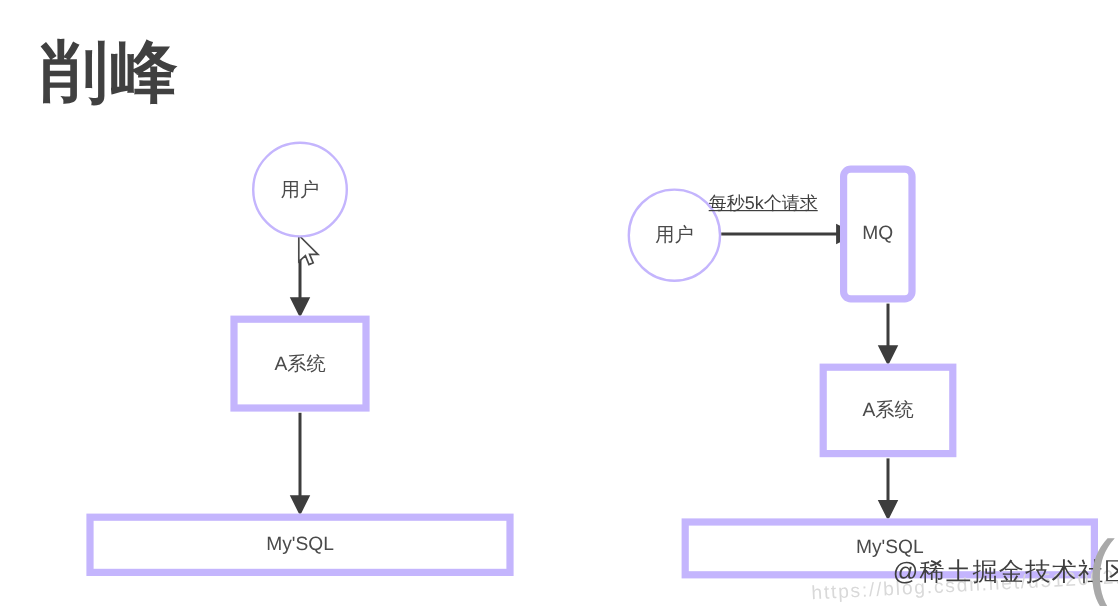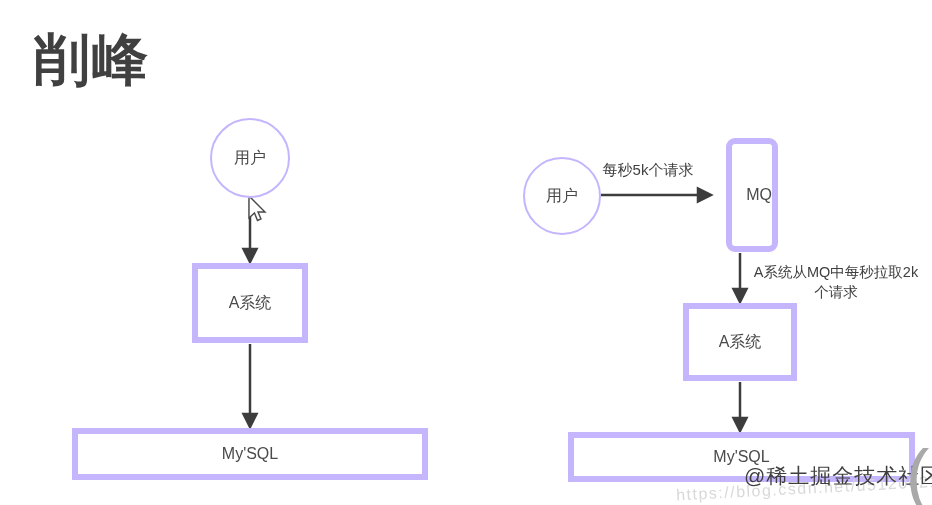--- a/index.html
+++ b/index.html
@@ -103,28 +103,26 @@
   </div>
 
   <div class="abs node" style="left:72px;top:428px;width:356px;height:52px;">
     <span>My'SQL</span>
   </div>
 
   <div class="abs node circle" style="left:523px;top:157px;width:78px;height:78px;">
     <span>用户</span>
   </div>
 
-  <div class="abs flow-label" style="left:598px;top:160px;width:100px;">每秒5k个请求</div>
+  <div class="abs flow-label" style="left:586px;top:160px;width:100px;text-decoration:underline;">每秒5k个请求</div>
 
-  <div class="abs node rounded" style="left:726px;top:138px;width:52px;height:114px;justify-content:flex-end;">
+  <div class="abs node rounded" style="left:700px;top:138px;width:63px;height:114px;">
     <span>MQ</span>
   </div>
 
-  <div class="abs flow-label" style="left:750px;top:262px;width:172px;font-size:14.5px;">A系统从MQ中每秒拉取2k
-个请求</div>
 
   <div class="abs node" style="left:683px;top:303px;width:114px;height:78px;">
     <span>A系统</span>
   </div>
 
   <div class="abs node" style="left:568px;top:432px;width:347px;height:50px;">
     <span>My'SQL</span>
   </div>
 
   <div class="abs wm-url">https://blog.csdn.net/u512002123</div>

